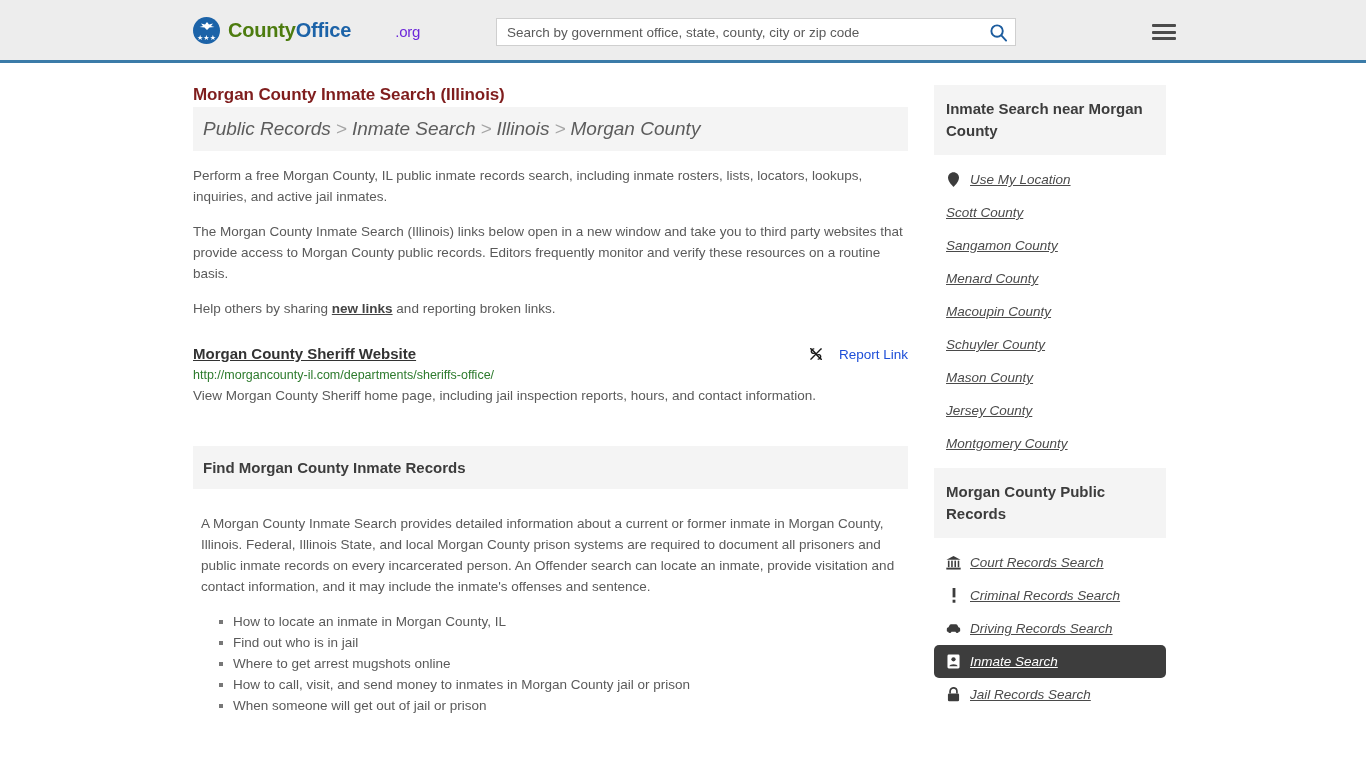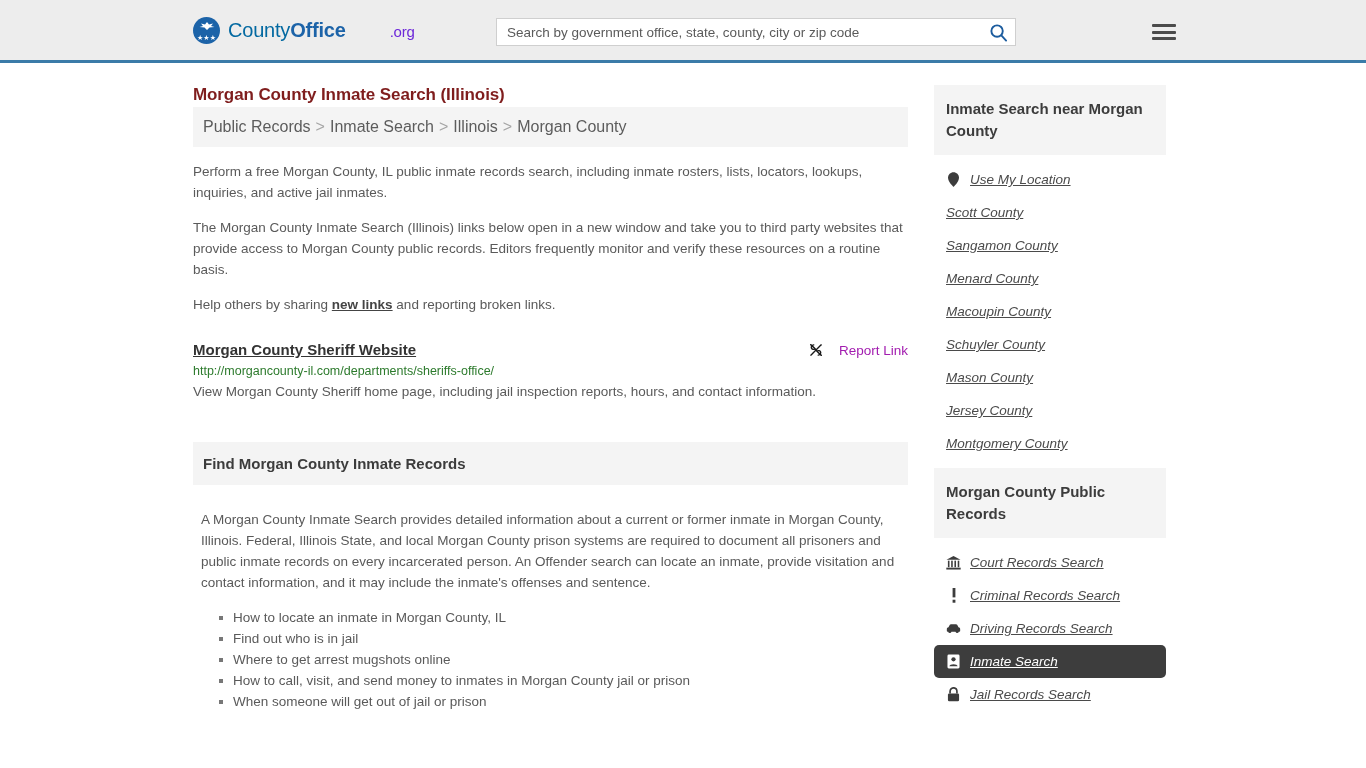--- a/index.html
+++ b/index.html
@@ -49,21 +49,21 @@
     color: #ffffff;
     letter-spacing: 0px;
     line-height: 7px;
     white-space: nowrap;
   }
   .brand-text {
     font-size: 20px;
     letter-spacing: -0.2px;
     white-space: nowrap;
   }
-  .brand-text .t-county { color: #0369a1; }
+  .brand-text .t-county { color: #4d7c0f; font-weight: bold; }
   .brand-text .t-office { color: #1c63a8; font-weight: bold; }
   .brand-text .t-org { color: #6d28d9; font-size: 15px; margin-left: 44px; }
 
   .searchbar {
     position: absolute;
     left: 496px;
     top: 18px;
     width: 520px;
     height: 28px;
     background: #ffffff;
@@ -125,23 +125,24 @@
     font-size: 17px;
     color: #7f1d1d;
     margin: 0 0 2px 0;
     font-weight: bold;
     letter-spacing: -0.1px;
   }
 
   .breadcrumb {
     background: #f4f4f4;
     padding: 11px 10px;
-    font-size: 16px;
+    font-size: 19px;
     color: #5c5c5c;
     margin-bottom: 14px;
+    font-style: italic;
   }
   .breadcrumb a {
     color: #5c5c5c;
     text-decoration: none;
   }
   .breadcrumb .sep {
     color: #a5a5a5;
     margin: 0 5px;
   }
 
@@ -169,21 +170,21 @@
     font-weight: bold;
     color: #333333;
     text-decoration: underline;
     cursor: pointer;
   }
   .report-link {
     display: flex;
     align-items: center;
     gap: 15px;
     font-size: 13.5px;
-    color: #a21caf;
+    color: #1d4ed8;
     cursor: pointer;
     white-space: nowrap;
     padding-top: 1px;
   }
   .entry-url {
     font-size: 12.5px;
     color: #2c7a2c;
     margin-top: 6px;
     word-break: break-all;
   }

